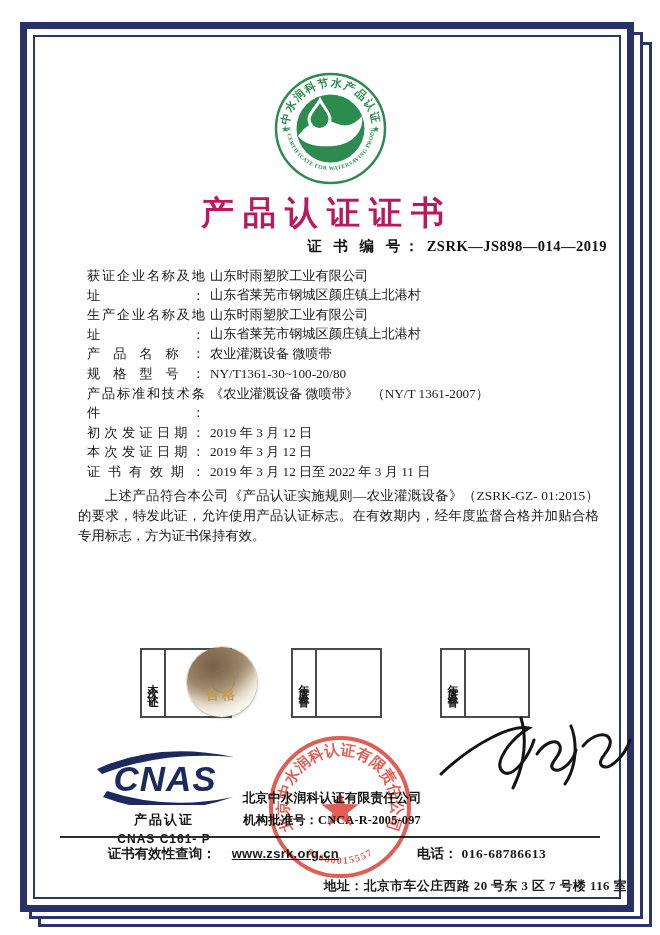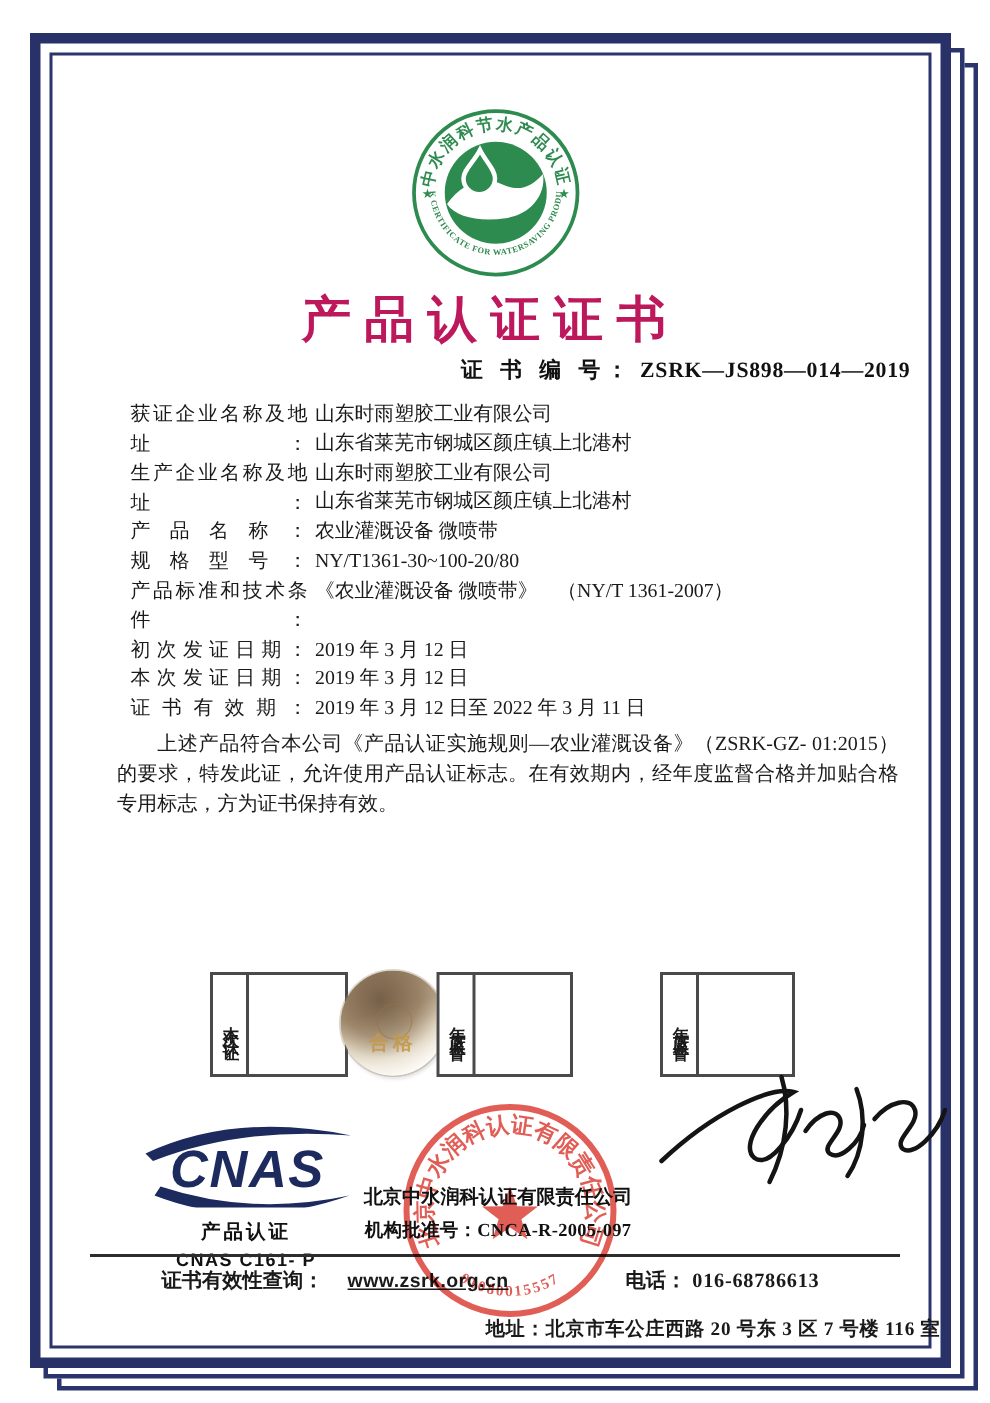--- a/index.html
+++ b/index.html
@@ -26,21 +26,21 @@
 
   .fields{position:absolute;top:237px;left:60px;width:520px;font-size:13.2px;line-height:19.6px;}
   .frow{display:flex;}
   .flabel{display:inline-block;width:118px;font-weight:normal;text-align:justify;text-align-last:justify;flex:none;}
   .fvals{margin-left:5px;}
   .fvals .cont{display:block;font-family:Liberation Mono, monospace;}
 
   .para{position:absolute;top:457px;left:35px;right:28px;font-size:13.4px;line-height:20px;text-align:justify;text-indent:2em;margin-left:16px;}
 
   .cert-box{position:absolute;top:619px;height:66px;border:2px solid #4a4a4a;display:flex;background:#fff;}
-  .box1{left:113px;width:88px;gap:40px;}
+  .box1{left:113px;width:88px;}
   .box2{left:264px;width:87px;}
   .box3{left:413px;width:86px;}
   .box-side{width:22px;border-right:2px solid #4a4a4a;display:flex;align-items:center;justify-content:center;flex:none;}
   .vtext{writing-mode:vertical-rl;text-orientation:upright;font-size:11px;font-weight:bold;letter-spacing:4px;line-height:22px;}
   .box-cell{flex:1;position:relative;}
 
   .sticker{position:absolute;left:21px;top:-3px;width:70px;height:70px;border-radius:50%;
     background:
       radial-gradient(circle at 38% 28%, rgba(110,88,64,.85), rgba(146,122,92,.7) 38%, rgba(205,188,160,.35) 58%, rgba(252,250,245,.95) 78%),
       linear-gradient(165deg,#8d7861 0%,#a8937a 38%,#ddd3c0 58%,#f9f6ef 80%,#ffffff 100%);

